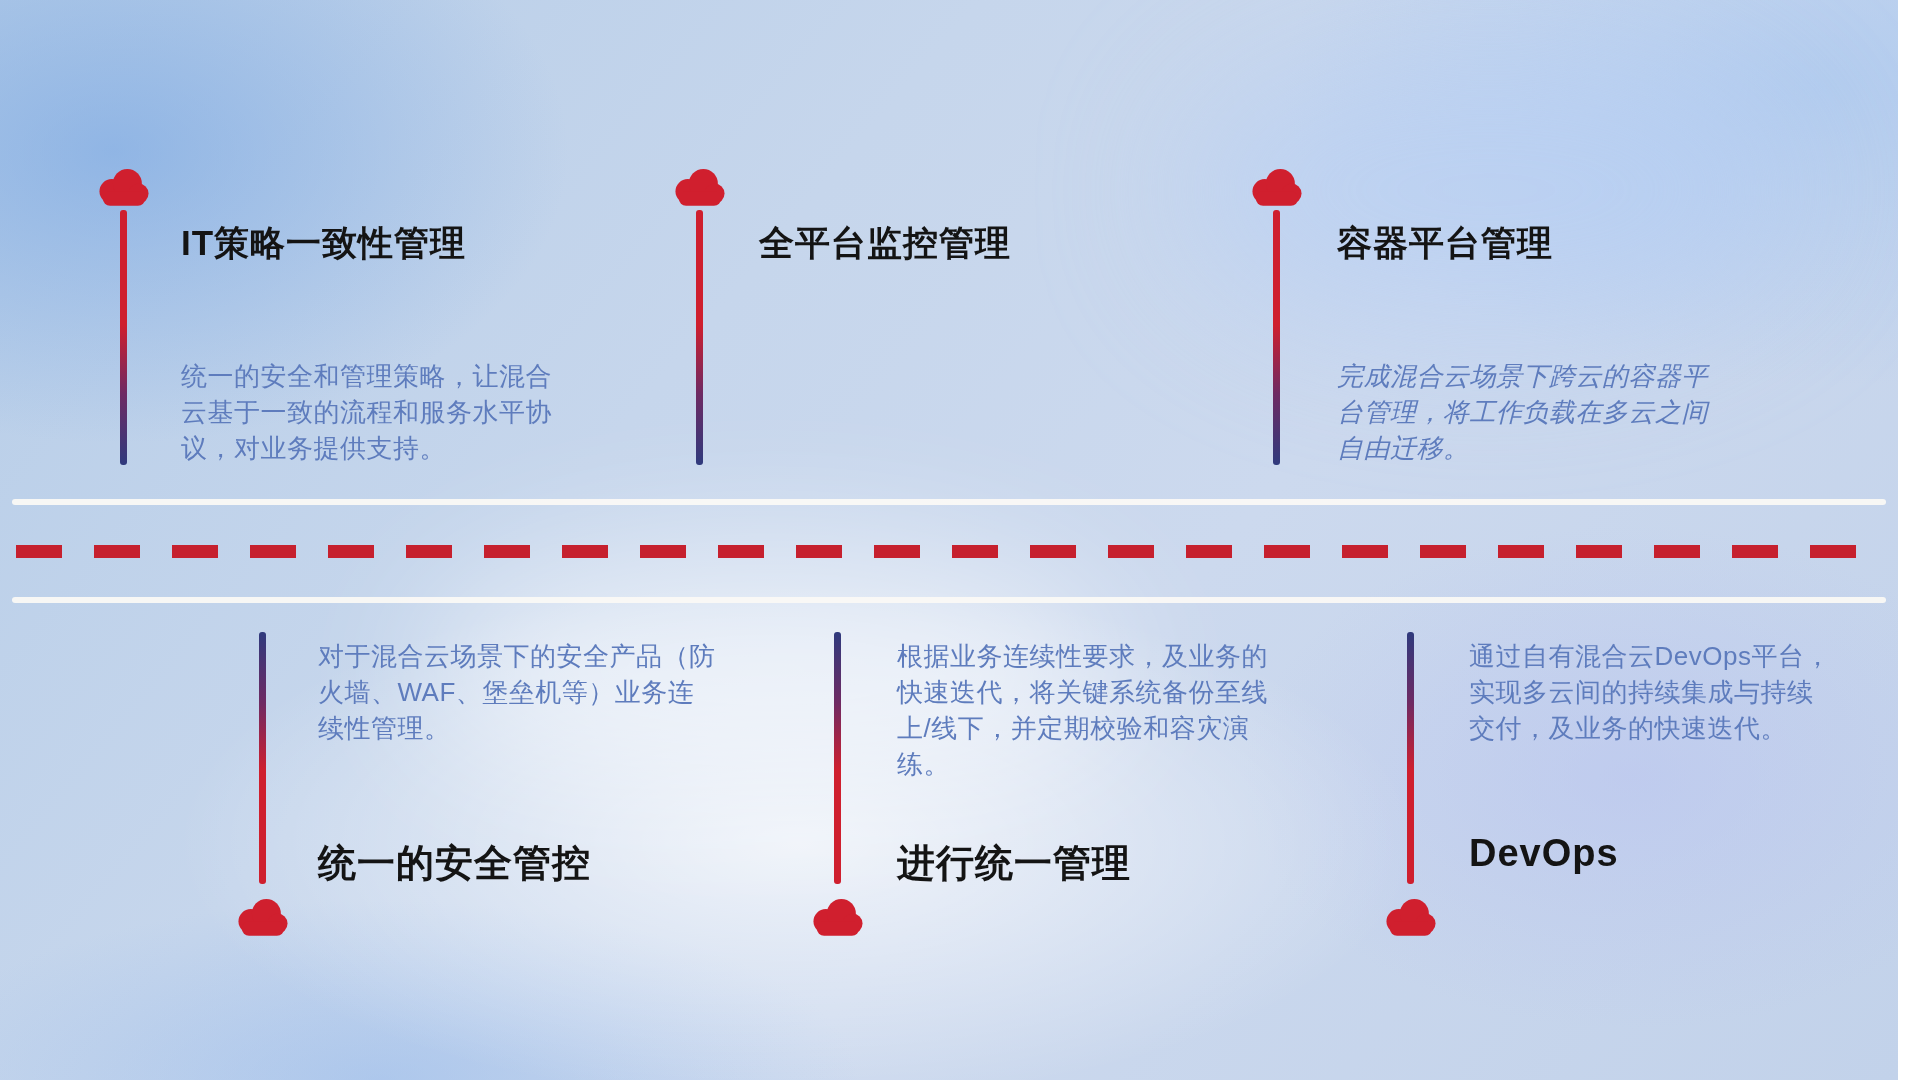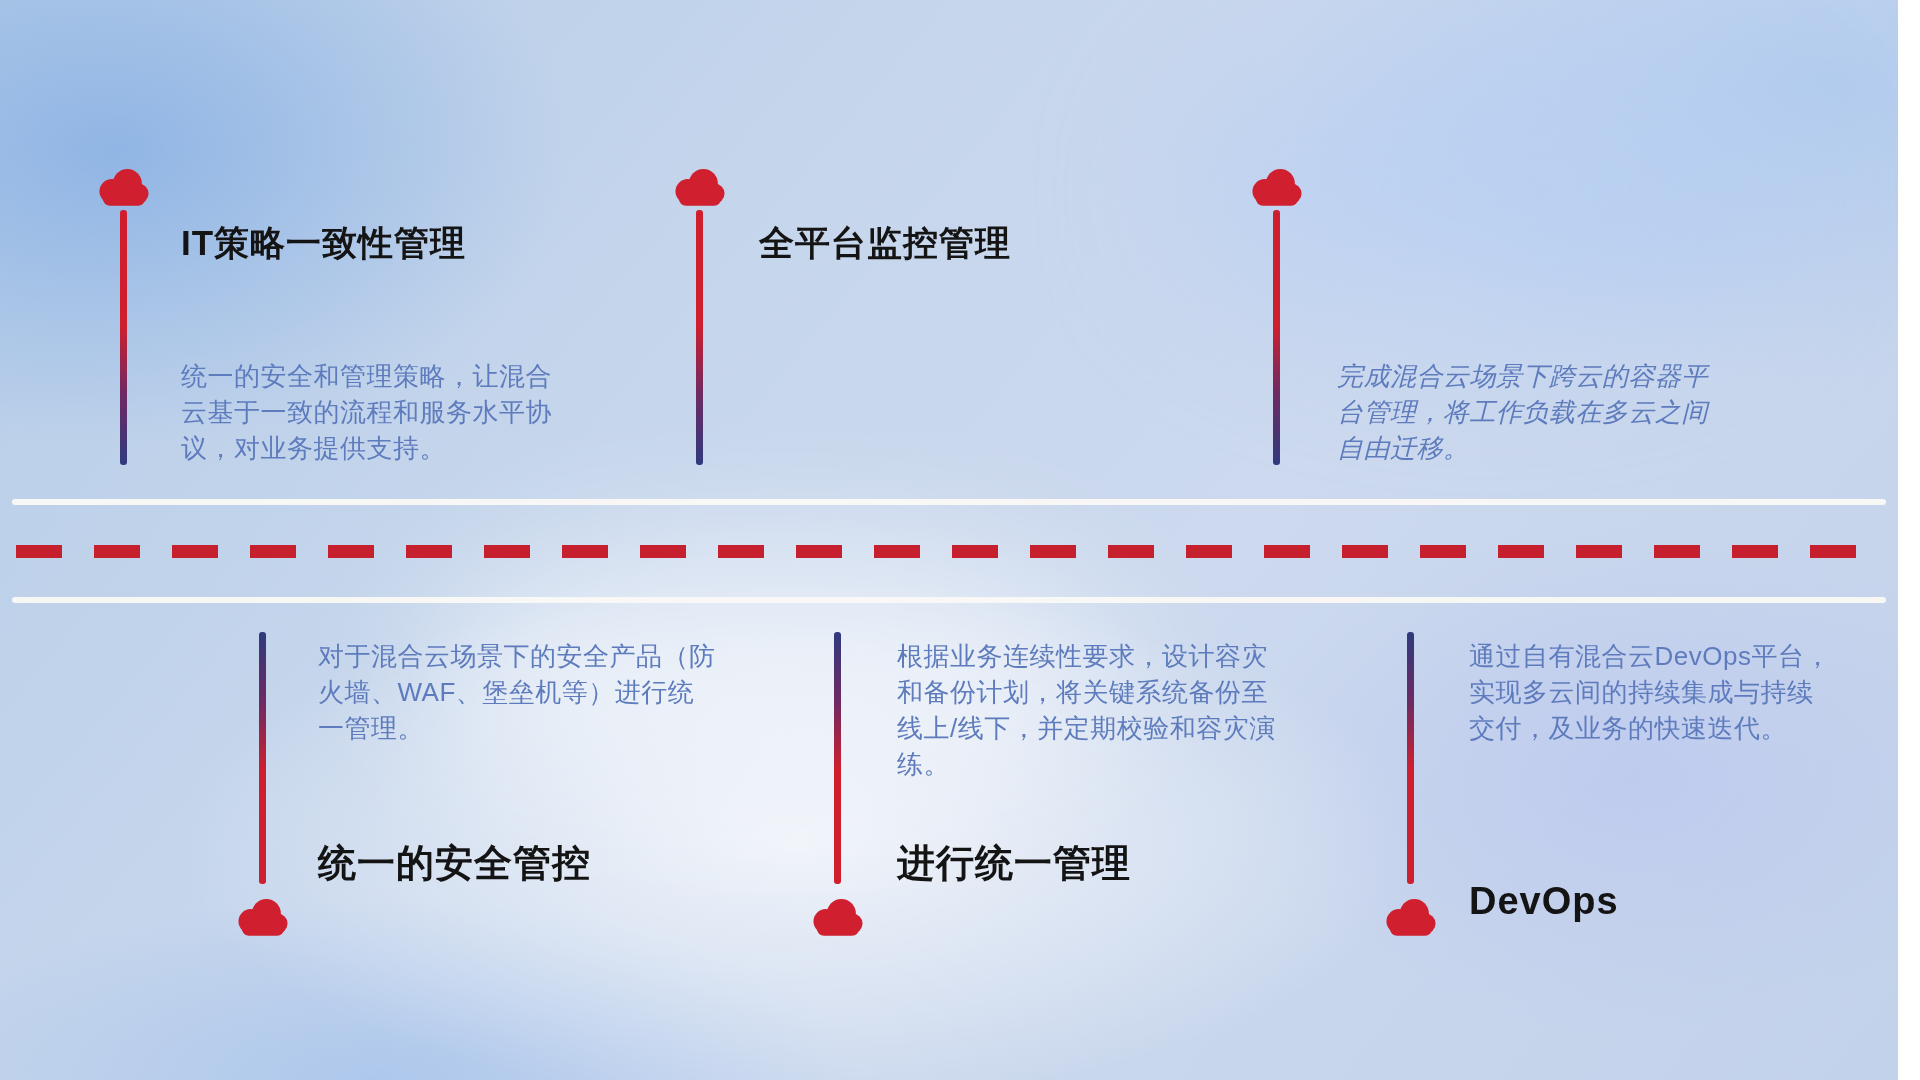--- a/index.html
+++ b/index.html
@@ -49,21 +49,21 @@
   #cloud3{left:1248px;top:166px;} #stem3{left:1273px;top:210px;height:255px;}
   #title3{left:1337px;top:220px;} #desc3{left:1337px;top:358px;width:384px;font-style:italic;}
   
   #stem4{left:259px;top:632px;height:252px;}  #cloud4{left:234px;top:896px;}
   #desc4{left:318px;top:638px;width:400px;}   #title4{left:318px;top:838px;}
   
   #stem5{left:834px;top:632px;height:252px;}  #cloud5{left:809px;top:896px;}
   #desc5{left:897px;top:638px;width:384px;}   #title5{left:897px;top:838px;}
   
   #stem6{left:1407px;top:632px;height:252px;} #cloud6{left:1382px;top:896px;}
-  #desc6{left:1469px;top:638px;width:362px;}  #title6{left:1469px;top:832px;margin-top:48px;}
+  #desc6{left:1469px;top:638px;width:362px;}  #title6{left:1469px;top:832px;}
 </style>
 </head>
 <body>
 
 <div class="stage">
   <div class="glow g1"></div>
   <div class="glow g2"></div>
 
   <div class="road-line top"></div>
   <div class="road-dash"></div>
@@ -88,40 +88,41 @@
   <div id="stem2" class="stem down"></div>
   <h2 id="title2" class="title">全平台监控管理</h2>
 
   <svg id="cloud3" class="cloud" viewBox="0 0 52 38">
       <circle cx="15" cy="22" r="11"></circle>
       <circle cx="29" cy="15" r="13"></circle>
       <circle cx="39" cy="24" r="9"></circle>
       <rect x="7" y="22" width="38" height="13" rx="6.5"></rect>
     </svg>
   <div id="stem3" class="stem down"></div>
+  <h2 id="title3" class="title">容器平台管理</h2>
   <p id="desc3" class="desc">完成混合云场景下跨云的容器平台管理，将工作负载在多云之间自由迁移。</p>
 
   <div id="stem4" class="stem up"></div>
   <svg id="cloud4" class="cloud" viewBox="0 0 52 38">
       <circle cx="15" cy="22" r="11"></circle>
       <circle cx="29" cy="15" r="13"></circle>
       <circle cx="39" cy="24" r="9"></circle>
       <rect x="7" y="22" width="38" height="13" rx="6.5"></rect>
     </svg>
-  <p id="desc4" class="desc">对于混合云场景下的安全产品（防火墙、WAF、堡垒机等）进行统一管理。</p>
+  <p id="desc4" class="desc">对于混合云场景下的安全产品（防火墙、WAF、堡垒机等）业务连续性管理。</p>
   <h2 id="title4" class="title big">统一的安全管控</h2>
 
   <div id="stem5" class="stem up"></div>
   <svg id="cloud5" class="cloud" viewBox="0 0 52 38">
       <circle cx="15" cy="22" r="11"></circle>
       <circle cx="29" cy="15" r="13"></circle>
       <circle cx="39" cy="24" r="9"></circle>
       <rect x="7" y="22" width="38" height="13" rx="6.5"></rect>
     </svg>
-  <p id="desc5" class="desc">根据业务连续性要求，设计容灾和备份计划，将关键系统备份至线上/线下，并定期校验和容灾演练。</p>
+  <p id="desc5" class="desc">根据业务连续性要求，及业务的快速迭代，将关键系统备份至线上/线下，并定期校验和容灾演练。</p>
   <h2 id="title5" class="title big">进行统一管理</h2>
 
   <div id="stem6" class="stem up"></div>
   <svg id="cloud6" class="cloud" viewBox="0 0 52 38">
       <circle cx="15" cy="22" r="11"></circle>
       <circle cx="29" cy="15" r="13"></circle>
       <circle cx="39" cy="24" r="9"></circle>
       <rect x="7" y="22" width="38" height="13" rx="6.5"></rect>
     </svg>
   <p id="desc6" class="desc">通过自有混合云DevOps平台，实现多云间的持续集成与持续交付，及业务的快速迭代。</p>

